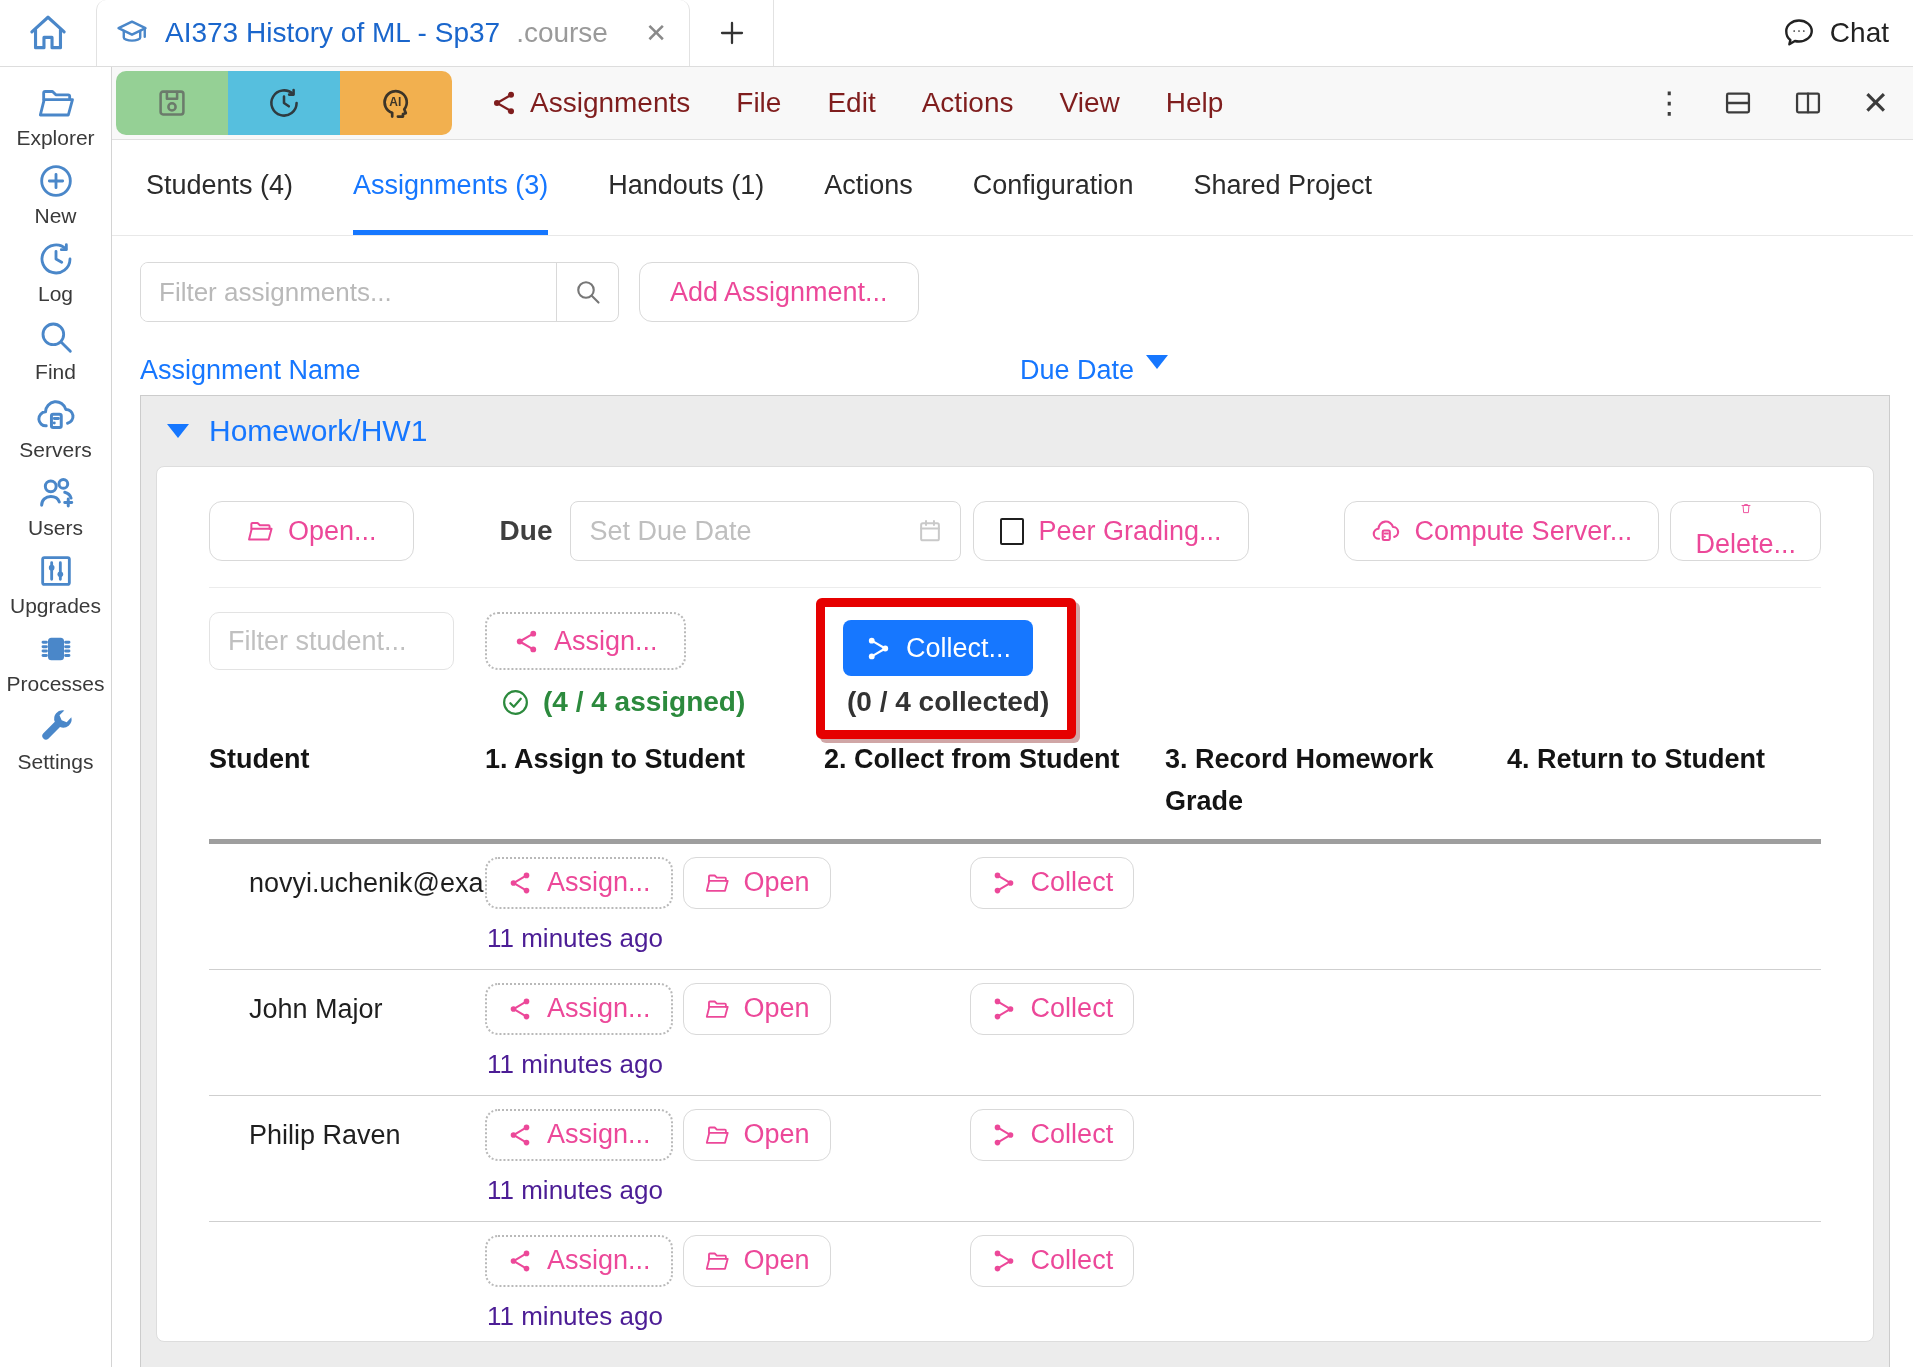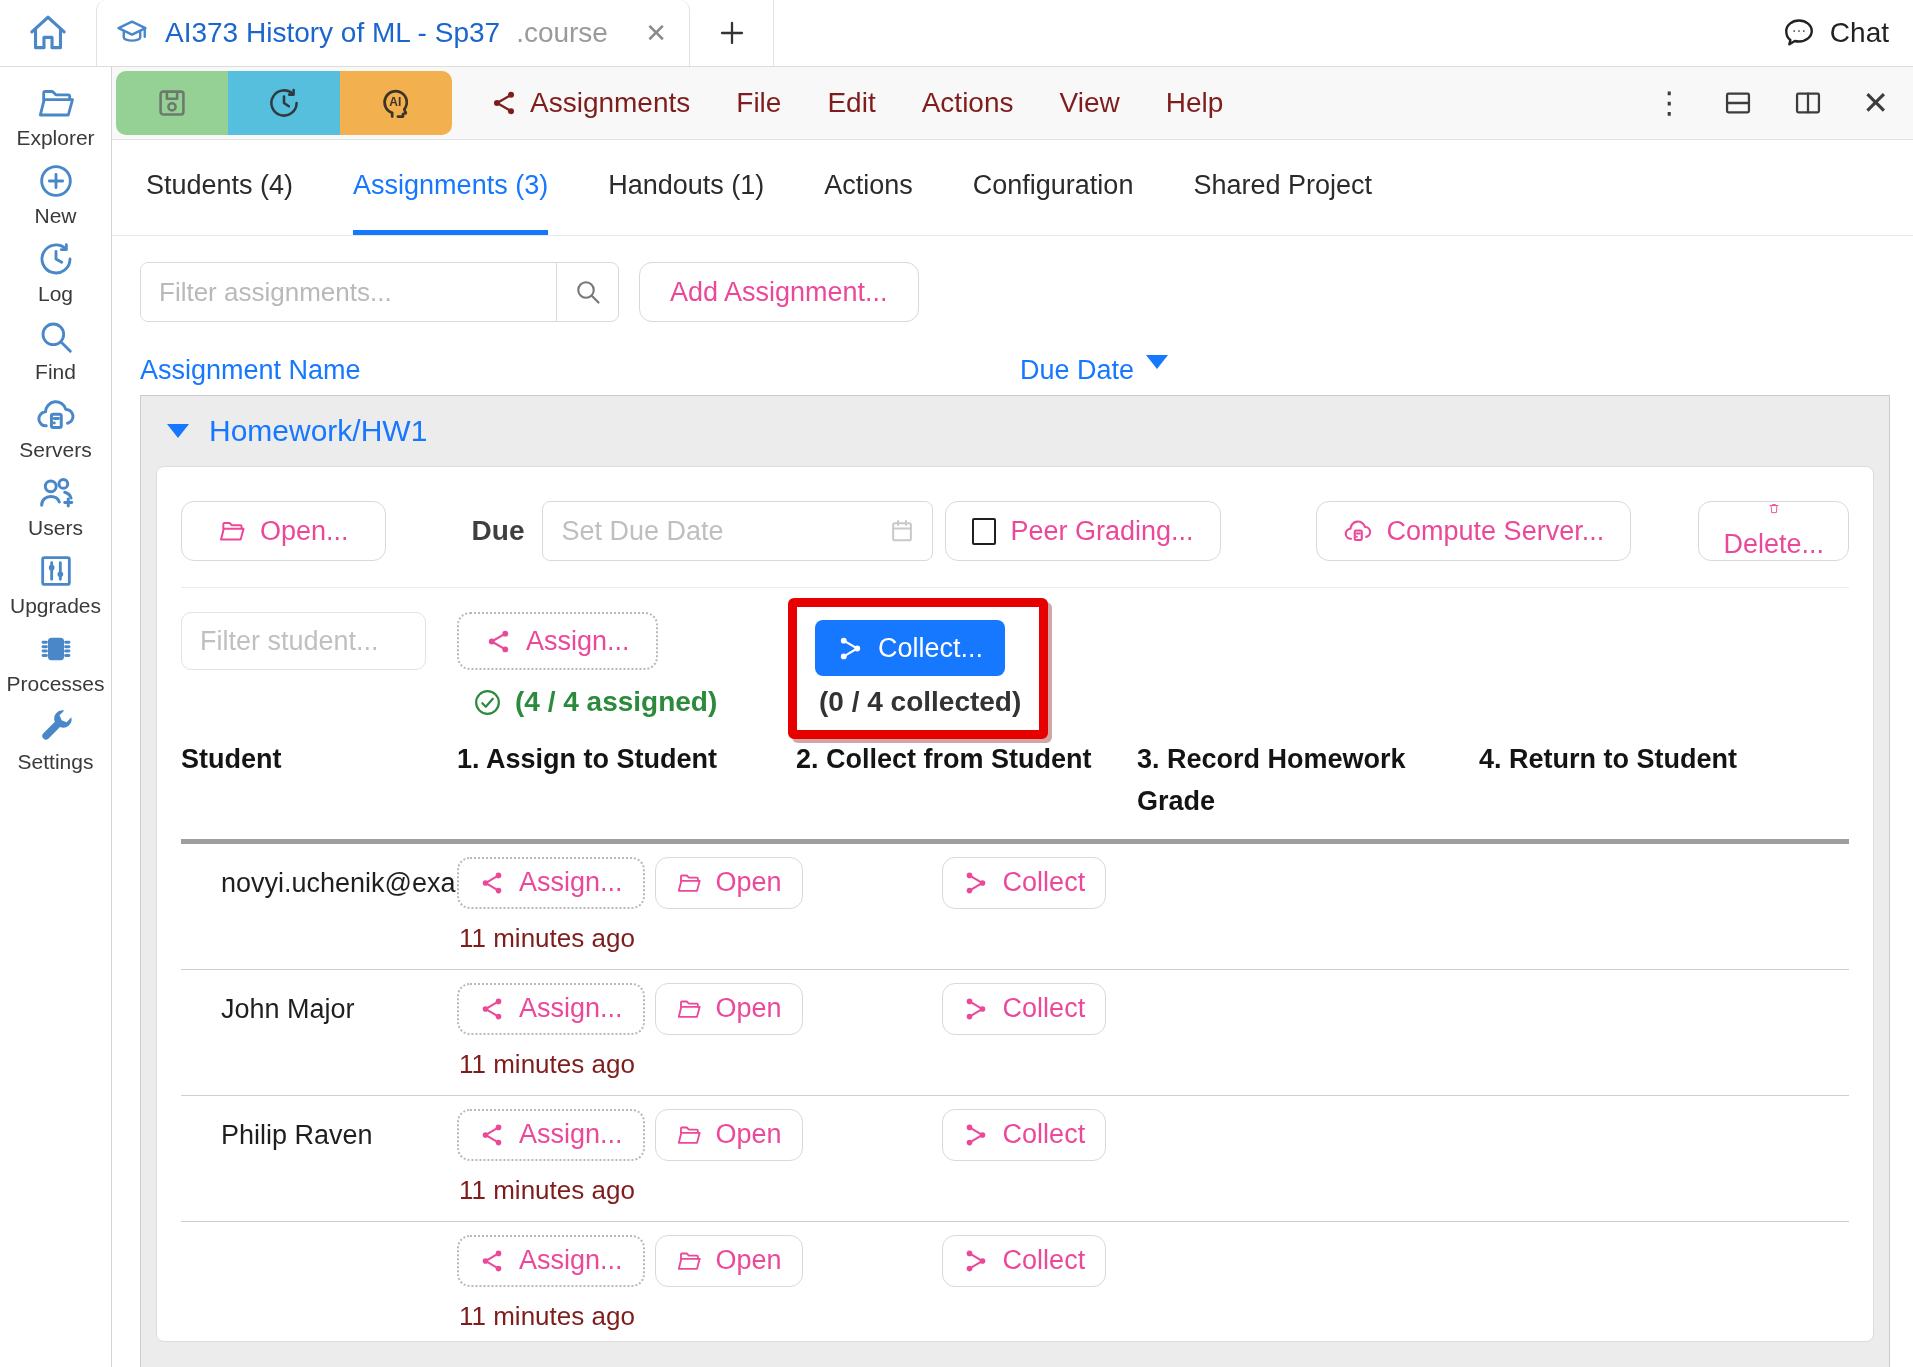--- a/index.html
+++ b/index.html
@@ -86,21 +86,21 @@
                 border-right:11px solid transparent; border-top:14px solid #1677ff;
                 display:inline-block; }
 
   
   .panel { flex:1; background:#ececec; border:1px solid #ccc; border-bottom:none;
            display:flex; flex-direction:column; min-height:0; }
   .panel-header { height:70px; flex:none; display:flex; align-items:center; gap:20px;
                   padding-left:22px; cursor:pointer; }
   .panel-header .name { font-size:30px; color:#1677ff; }
   .card { margin:0 15px; background:#fff; border:1px solid #ddd; border-radius:8px;
-          padding:34px 24px; height:876px; flex:none; overflow:hidden; }
+          padding:34px 52px; height:876px; flex:none; overflow:hidden; }
 
   .row1 { display:flex; align-items:center; }
   .due-lbl { font-size:28px; font-weight:bold; color:#3f3f3f; margin-left:86px; }
   .date-input { margin-left:18px; width:391px; height:60px; border:1px solid #d9d9d9;
                 border-radius:8px; display:flex; align-items:center; padding:0 16px 0 18px;
                 background:#fff; }
   .date-input .ph { font-size:27px; color:#bfbfbf; flex:1; }
   .date-input .cal { color:#c9c9c9; }
   .pg-btn { margin-left:12px; }
   .cs-btn { margin-left:95px; }
@@ -127,21 +127,21 @@
   .collected-status { margin:10px 0 0 4px; font-size:28px; font-weight:bold; color:#333; }
 
   .table-head { font-size:27px; font-weight:bold; color:#141414;
                 line-height:1.55; padding-bottom:16px; border-bottom:5px solid #9e9e9e; }
   .trow { padding:13px 0 15px; border-bottom:1px solid #cfcfcf; align-items:start; }
   .trow.last { border-bottom:none; }
   .student-name { font-size:27px; color:#1f1f1f; padding-top:11px; white-space:nowrap;
                   overflow:hidden;margin-left:40px; }
   .btn-row { display:flex; gap:10px; }
   .btn.sm { height:52px; font-size:27px; padding:0 20px; }
-  .timestamp { font-size:26px; color:#7f1d1d; margin:14px 0 0 2px; }
+  .timestamp { font-size:26px; color:#4c1d95; margin:14px 0 0 2px; }
 </style>
 </head>
 <body>
 
 <div class="app">
 
   <div class="topbar">
     <div class="home-btn">
       <svg class="ic" width="44" height="44" viewBox="0 0 24 24" stroke-width="2">
         <path d="M3.2 11.4 12 3.4l8.8 8"></path>

